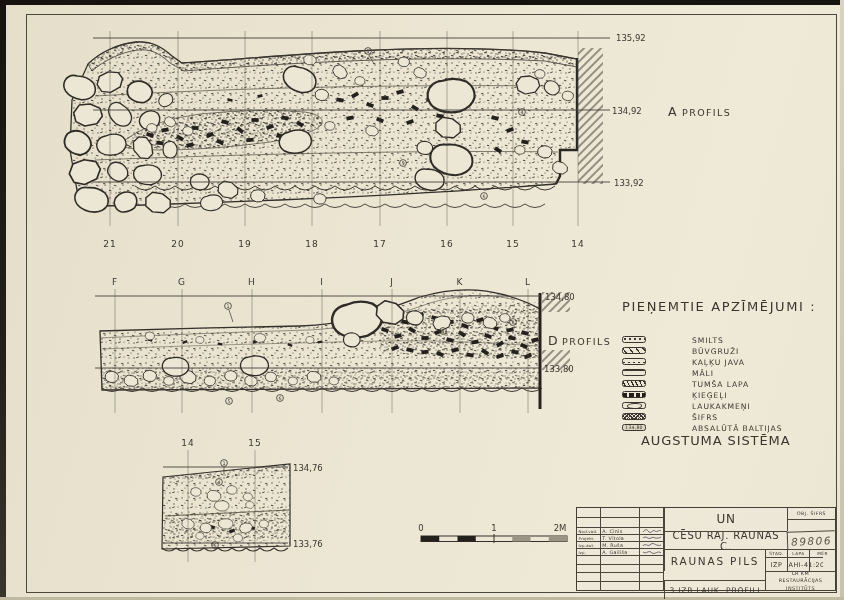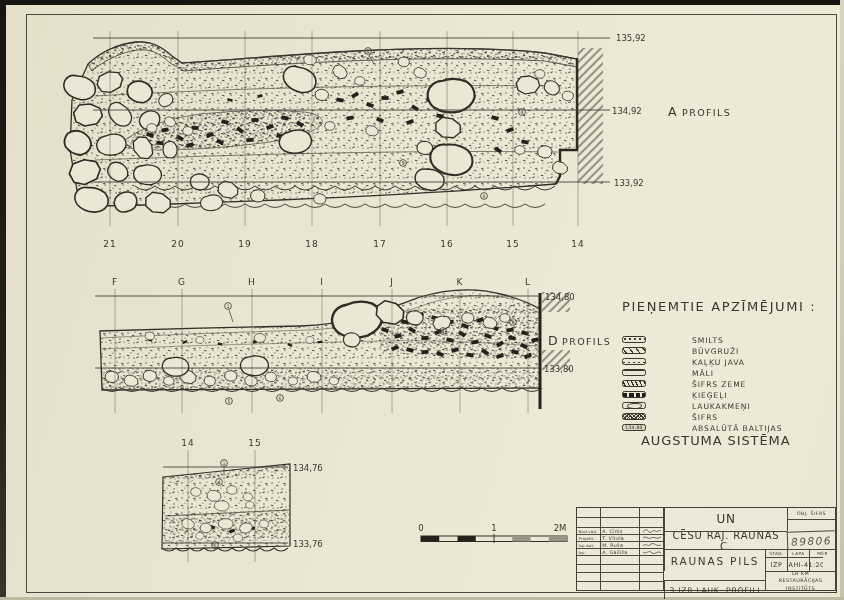--- a/index.html
+++ b/index.html
@@ -485,21 +485,21 @@
     <div class="legend-item">
         <span class="sw sw-mortar"></span>
         <span class="legend-label">KAĻĶU JAVA</span>
       </div>
     <div class="legend-item">
         <span class="sw sw-clay"></span>
         <span class="legend-label">MĀLI</span>
       </div>
     <div class="legend-item">
         <span class="sw sw-dark"></span>
-        <span class="legend-label">ŠIFRS ZEME</span>
+        <span class="legend-label">TUMŠA LAPA</span>
       </div>
     <div class="legend-item">
         <span class="sw sw-bricks"></span>
         <span class="legend-label">ĶIEĢEĻI</span>
       </div>
     <div class="legend-item">
         <span class="sw sw-stone"></span>
         <span class="legend-label">LAUKAKMEŅI</span>
       </div>
     <div class="legend-item">

